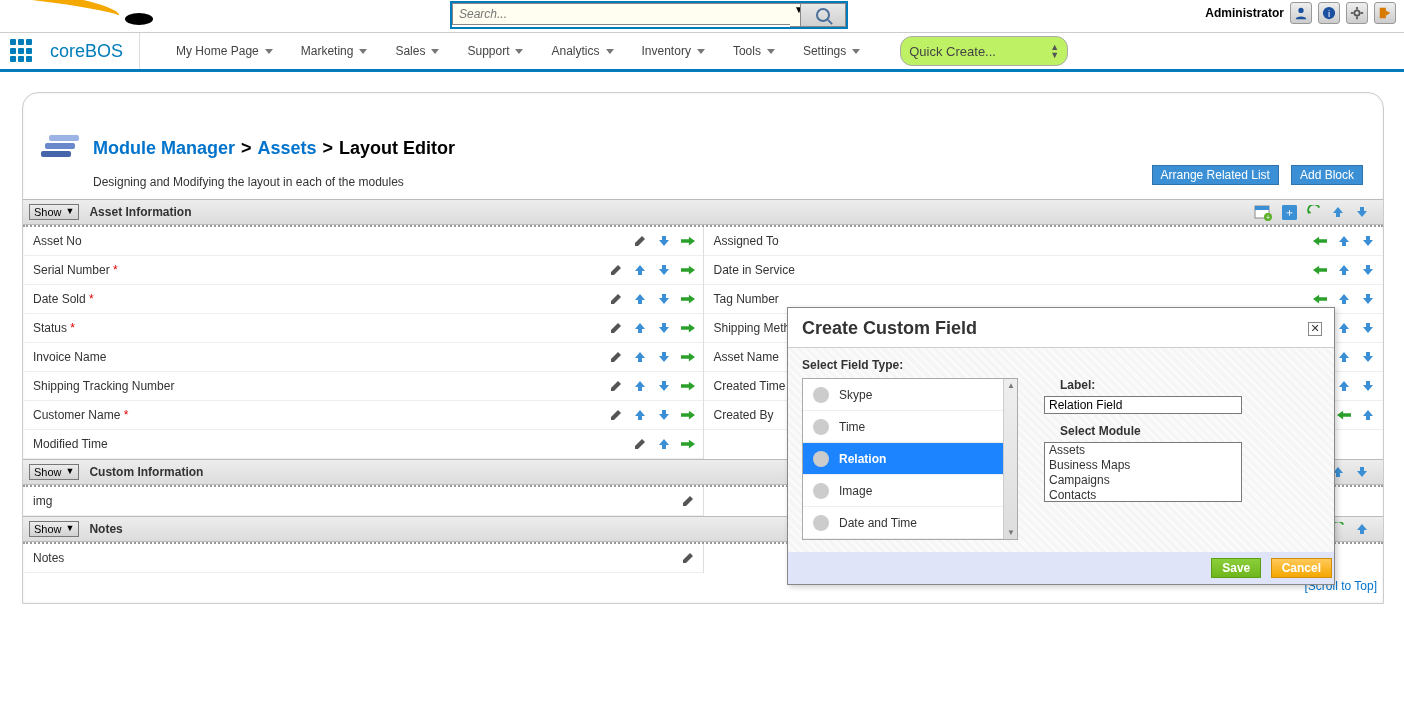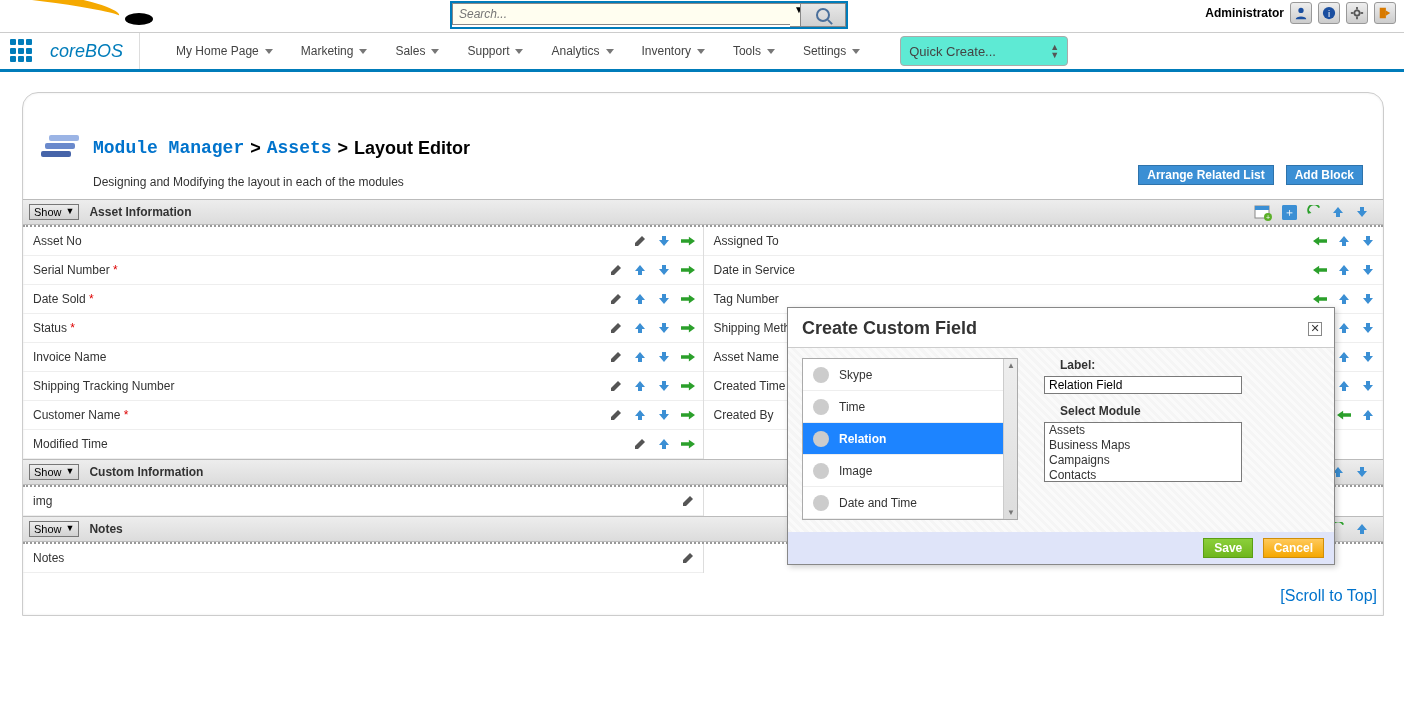--- a/index.html
+++ b/index.html
@@ -21,38 +21,38 @@
   .admin-link { font-weight: bold; color:#000; font-size:12px; }
   .ticn { width:22px; height:22px; background:linear-gradient(#eee,#ccc); border:1px solid #999; border-radius:3px; display:flex; align-items:center; justify-content:center; font-size:12px; }
   .ticn.blue { color:#1b4fa0; }
   .ticn.orange { color:#d87a00; }
   .ticn svg { width:14px; height:14px; }
 
   
   .navbar { height: 40px; border-top: 1px solid #ccc; border-bottom: 3px solid #007cba; display:flex; align-items:center; padding: 0 10px; justify-content: flex-start; gap: 10px;}
   .apps-icon { width: 24px; height:24px; display:grid; grid-template-columns: repeat(3,6px); gap:2px; margin-right:6px; }
   .apps-icon > div{ width:6px; height:6px; background:#007cba; border-radius:1px;}
-  .brand { font-size: 18px; color:#007cba; margin-right: 16px; padding-right: 16px; border-right: 1px solid #ddd; height: 100%; display:flex; align-items:center;font-style:italic; }
+  .brand { font-size: 18px; color:#007cba; margin-right: 16px; padding-right: 16px; border-right: 1px solid #ddd; height: 100%; display:flex; align-items:center; }
   .menu { display:flex; align-items:center; gap: 8px; color:#444; }
   .menu-item { padding: 10px 10px; cursor:pointer; display:flex; align-items:center; gap:6px; }
   .chev { width:0; height:0; border-left:4px solid transparent; border-right:4px solid transparent; border-top:5px solid #777; }
-  .quick-create { margin-left: 20px; width: 168px; height: 30px; border:1px solid #aaa; border-radius:4px; padding:0 24px 0 8px; font-size:13px; color:#444; position: relative; background:#5eead4; display:flex; align-items:center;}
+  .quick-create { margin-left: 20px; width: 168px; height: 30px; border:1px solid #aaa; border-radius:12px; padding:0 24px 0 8px; font-size:13px; color:#444; position: relative; background:#bef264; display:flex; align-items:center;}
   .qc-arrows{ position:absolute; right:8px; top:6px; font-size:9px; line-height:8px; color:#555; }
 
   
   .page { padding: 20px 20px 10px 22px; }
   .panel { background:#fff; border:1px solid #ccc; border-top-left-radius:16px; border-top-right-radius:16px; box-shadow: inset 0 0 3px rgba(0,0,0,.08); position:relative; padding-bottom:10px; }
   .breadcrumb-row { display:flex; align-items:center; padding: 36px 20px 6px 12px; }
   .bc-icon { width: 44px; height: 38px; margin-right: 14px; display:block;}
   .bc-text { font-size: 18px; font-weight: bold; display:flex; gap:6px; align-items:center;}
-  .bc-link { color:#0073cc;font-family:Liberation Mono, monospace; }
+  .bc-link { color:#0073cc; }
   .bc-sep, .bc-last { color:#000; }
   .bc-sub { font-size:12px; color:#333; padding:2px 0 10px 70px; }
   .panel-buttons { position:absolute; right:20px; top:72px; display:flex; gap:12px; }
-  .pbtn{ background:#3b8fd4; color:#fff; border:1px solid #2e73ab; padding:2px 8px; font-weight:bold; font-size:12px; cursor:pointer;}
+  .pbtn{ background:#3b8fd4; color:#fff; border:1px solid #2e73ab; padding:2px 8px; font-weight:normal; font-size:12px; cursor:pointer;}
 
   
   .block { margin: 0 0 0 0; }
   .block-header { background:linear-gradient(#ededed,#dcdcdc); border:1px solid #bbb; height:26px; display:flex; align-items:center; padding:8px 6px; border-left:none; border-right:none;}
   .show-btn { background:linear-gradient(#ececec,#d2d2d2); border:1px solid #777; font-size:11px; padding:1px 4px; cursor:pointer; display:flex; gap:4px;}
   .show-btn::after{ content:"▼"; font-size:9px; }
   .block-title { font-weight: bold; margin-left: 10px; font-size:12px; }
   .block-tools { margin-left:auto; display:flex; gap:10px; align-items:center; padding-right:8px;}
 
   .two-col { display:flex; border-top:2px dotted #999; }
@@ -66,21 +66,21 @@
   .ic { width:14px; height:14px; display:inline-flex; align-items:center; justify-content:center; }
   .ic-edit { color:#555; }
   .ic-up { color:#3b8fd4; }
   .ic-down { color:#3b8fd4;}
   .ic-right { color:#2ba02b; }
   .ic-left { color:#2ba02b; }
   .ic-addcf { width:18px; height:18px; }
   .ic-plus { width:15px; height:15px; background:#3b8fd4; color:#fff; font-size:11px; text-align:center; border-radius:2px;}
   .ic-unhide{ color:#2ba02b; }
 
-  .scroll-top { text-align:right; padding:6px 6px 0 0; color:#0073cc; font-size:16px;margin-top:8px; }
+  .scroll-top { text-align:right; padding:6px 6px 0 0; color:#0073cc; font-size:12px; }
 
   
   .popup{ position:absolute; left:764px; top:214px; width:548px; background:#fff; border:1px solid #888; box-shadow:2px 2px 6px rgba(0,0,0,.2); z-index:5;}
   .popup-head{ display:flex; align-items:center; justify-content:space-between; padding:10px 12px 8px 14px; border-bottom:1px solid #ccc;}
   .popup-title{ font-size:18px; font-weight:bold;}
   .popup-close{ width:14px; height:14px; border:1px solid #888; font-size:11px; line-height:11px; text-align:center; cursor:pointer;}
   .popup-body{ padding:10px 12px 12px 14px; background:repeating-linear-gradient(45deg,#f5f5f5,#f5f5f5 3px,#fafafa 3px,#fafafa 6px);}
   .ft-head{ font-weight:bold; font-size:12px; margin-bottom:6px;}
   .ft-wrap{ display:flex; gap:26px;}
   .ft-list{ width:216px; height:162px; border:1px solid #aaa; background:#fff; position:relative; overflow:hidden;}
@@ -90,21 +90,21 @@
   .ft-scroll{ position:absolute; top:0; right:0; width:14px; height:100%; background:linear-gradient(#eee,#ddd); border-left:1px solid #ccc;}
   .ft-scroll::before{content:"▲";font-size:8px;position:absolute;top:2px;left:3px;color:#777;}
   .ft-scroll::after{content:"▼";font-size:8px;position:absolute;bottom:2px;left:3px;color:#777;}
   .ft-right{ flex:1; }
   .lblform label{ font-weight:bold; display:block; margin-bottom:4px; font-size:12px;padding-left:16px;}
   .txt{
     width:198px; height:18px; border:1px solid #7a7a7a; font-size:12px; padding:1px 4px; margin-bottom:10px;
   }
   .sel{ width:198px; height:60px; border:1px solid #7a7a7a; font-size:12px; background:#fff; overflow:auto;}
   .sel .opt{ padding:0 4px; line-height:15px;}
-  .popup-footer{ background:#dfe4f9; padding:6px 10px; text-align:right; }
+  .popup-footer{ background:#dfe4f9; padding:6px 2px; text-align:right; }
   .btn-save{ background:linear-gradient(#8bcf3a,#6fb61d); color:#fff; border:1px solid #5a9e15; padding:2px 10px; font-weight:bold; margin-right:6px; font-size:12px;}
   .btn-cancel{ background:linear-gradient(#ffc95a,#f5a700); color:#fff; border:1px solid #cf8e0a; padding:2px 10px; font-weight:bold; font-size:12px;}
 
 </style>
 </head>
 <body>
 
 <div class="topstrip">
   <div class="swoosh">
       <span class="swoosh-dot"></span>
@@ -693,20 +693,21 @@
       </div>
 
     <div class="scroll-top"><span>[Scroll to Top]</span></div>
 
     <div class="popup">
       <div class="popup-head">
         <span class="popup-title">Create Custom Field</span>
         <span class="popup-close">✕</span>
       </div>
       <div class="popup-body">
+        <div class="ft-head">Select Field Type:</div>
         <div class="ft-wrap">
           <div class="ft-list" id="ft-list">
             <div class="ft-item">
                 <span class="ft-icon"></span>
                 <span>Skype</span>
               </div>
               <div class="ft-item">
                 <span class="ft-icon"></span>
                 <span>Time</span>
               </div>

